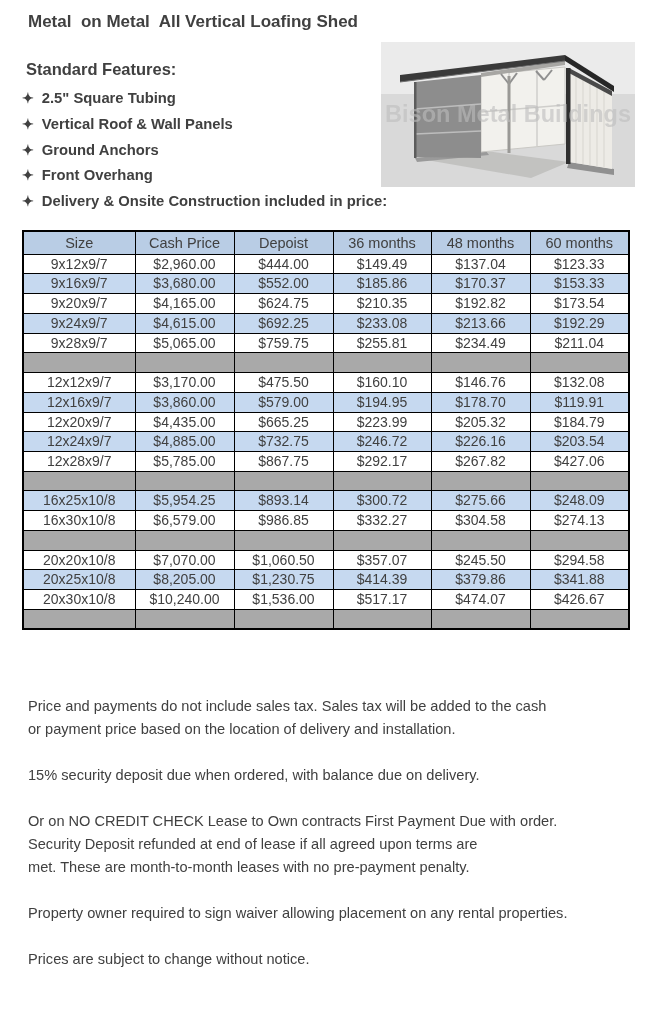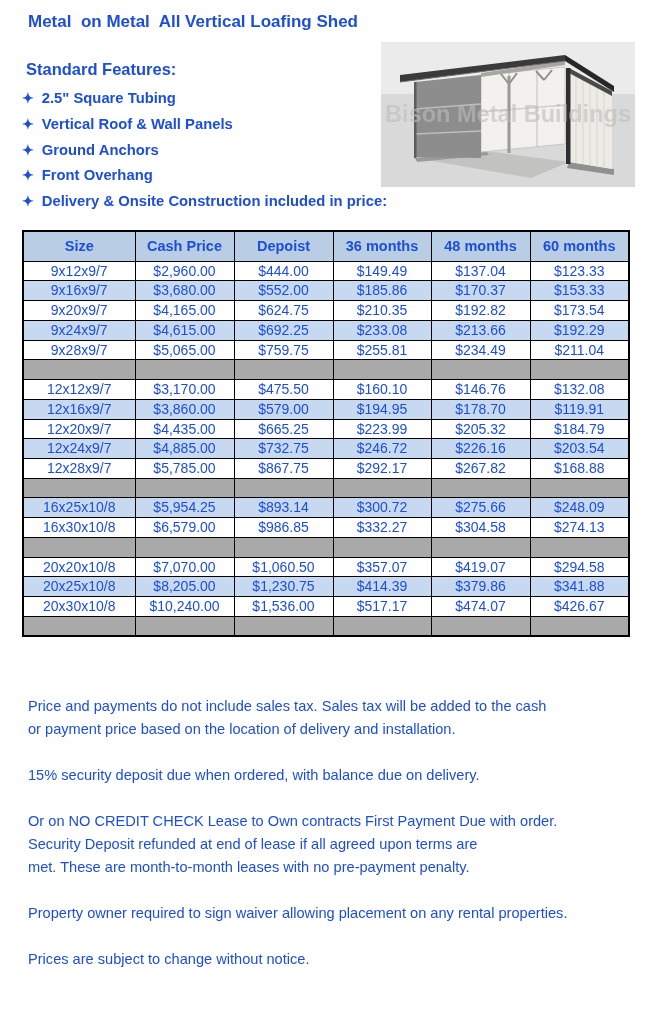--- a/index.html
+++ b/index.html
@@ -6,21 +6,21 @@
     --table-header-bg:#b9cde5;
     --table-stripe-bg:#c6d9f0;
     --table-spacer-bg:#a9a9a9;
     --table-border:#000000;
     --watermark-color:#bdbdbd;
   }
   *{box-sizing:border-box;}
   html,body{margin:0;padding:0;background:#ffffff;}
   .page{
     position:relative;width:649px;height:1024px;background:#ffffff;
-    font-family:"Liberation Sans",sans-serif;color:#1d4ed8;overflow:hidden;
+    font-family:"Liberation Sans",sans-serif;color:#404040;overflow:hidden;
   }
   .title{
     position:absolute;left:28px;top:12px;
     font-size:17px;font-weight:bold;white-space:pre-wrap;
   }
   .features{position:absolute;left:22px;top:60px;width:330px;}
   .features-heading{font-size:16.5px;font-weight:bold;margin:0 0 7px 4px;}
   .feature-item{
     display:flex;align-items:baseline;gap:8px;
     font-size:14.8px;font-weight:bold;line-height:25.8px;white-space:nowrap;
@@ -34,21 +34,21 @@
     position:absolute;left:22px;top:230px;width:606px;
     border-collapse:collapse;table-layout:fixed;
     border:2.5px solid var(--table-border);
   }
   .price-table th,.price-table td{
     border:1.5px solid var(--table-border);
     text-align:center;padding:0 2px;overflow:hidden;white-space:nowrap;
   }
   .price-table th{
     background:var(--table-header-bg);
-    font-weight:bold;font-size:14.5px;height:30px;
+    font-weight:normal;font-size:14.5px;height:23px;
   }
   .price-table td{font-size:14px;height:18.8px;line-height:18.8px;}
   .price-table tr.stripe td{background:var(--table-stripe-bg);}
   .price-table tr.spacer td{background:var(--table-spacer-bg);height:19.5px;}
   .notes{
     position:absolute;left:28px;top:695px;width:614px;
     font-size:14.6px;line-height:23px;
   }
   .note{margin:0 0 23px 0;white-space:pre-line;}
 </style>
@@ -230,21 +230,21 @@
           <td>$246.72</td>
           <td>$226.16</td>
           <td>$203.54</td>
         </tr>
         <tr>
           <td>12x28x9/7</td>
           <td>$5,785.00</td>
           <td>$867.75</td>
           <td>$292.17</td>
           <td>$267.82</td>
-          <td>$168.88</td>
+          <td>$427.06</td>
         </tr>
         <tr class="spacer">
           <td></td>
           <td></td>
           <td></td>
           <td></td>
           <td></td>
           <td></td>
         </tr>
         <tr class="stripe">
@@ -269,21 +269,21 @@
           <td></td>
           <td></td>
           <td></td>
           <td></td>
         </tr>
         <tr>
           <td>20x20x10/8</td>
           <td>$7,070.00</td>
           <td>$1,060.50</td>
           <td>$357.07</td>
-          <td>$419.07</td>
+          <td>$245.50</td>
           <td>$294.58</td>
         </tr>
         <tr class="stripe">
           <td>20x25x10/8</td>
           <td>$8,205.00</td>
           <td>$1,230.75</td>
           <td>$414.39</td>
           <td>$379.86</td>
           <td>$341.88</td>
         </tr>

